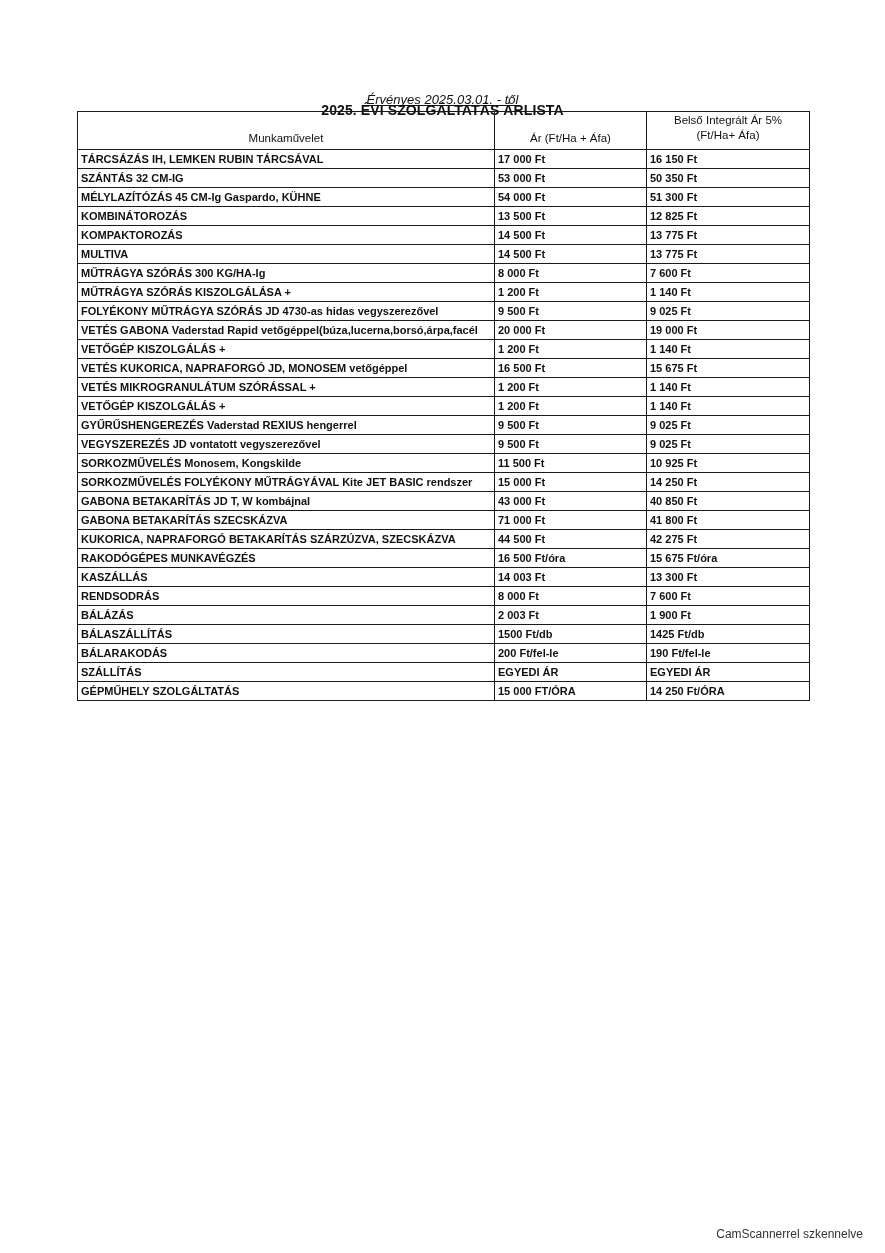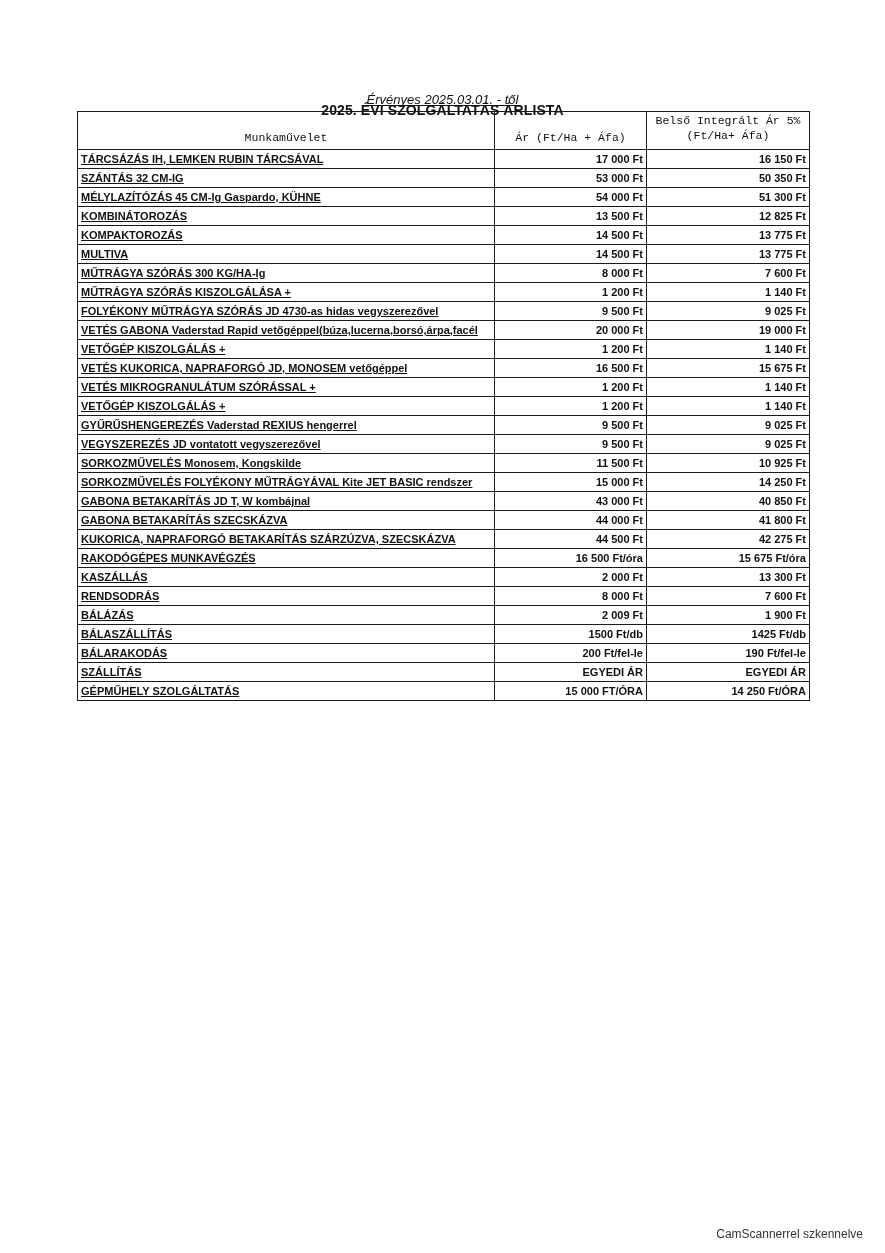--- a/index.html
+++ b/index.html
@@ -57,33 +57,30 @@
       line-height: 18px;
       white-space: nowrap;
       overflow: hidden;
     }
     table.price-table thead th {
       height: 34px;
       font-weight: normal;
       font-size: 11.5px;
       vertical-align: bottom;
       padding-bottom: 2px;
-      font-family: Liberation Mono, monospace;
     }
     table.price-table thead th.h3 {
       vertical-align: top;
       line-height: 15px;
       padding-top: 1px;
     }
     table.price-table td.name {
       text-align: left;
-      text-decoration: underline;
     }
     table.price-table td.price {
-      text-align: right;
     }
     .footer-note {
       position: absolute;
       right: 22px;
       top: 1227px;
       font-size: 12px;
       color: #333333;
       font-family: "Liberation Sans", sans-serif;
     }
   </style>
@@ -200,46 +197,46 @@
         <td class="price">15 000 Ft</td>
         <td class="price">14 250 Ft</td>
       </tr>
       <tr>
         <td class="name">GABONA BETAKARÍTÁS JD T, W kombájnal</td>
         <td class="price">43 000 Ft</td>
         <td class="price">40 850 Ft</td>
       </tr>
       <tr>
         <td class="name">GABONA BETAKARÍTÁS SZECSKÁZVA</td>
-        <td class="price">44 000 Ft</td>
+        <td class="price">71 000 Ft</td>
         <td class="price">41 800 Ft</td>
       </tr>
       <tr>
         <td class="name">KUKORICA, NAPRAFORGÓ BETAKARÍTÁS SZÁRZÚZVA, SZECSKÁZVA</td>
         <td class="price">44 500 Ft</td>
         <td class="price">42 275 Ft</td>
       </tr>
       <tr>
         <td class="name">RAKODÓGÉPES MUNKAVÉGZÉS</td>
         <td class="price">16 500 Ft/óra</td>
         <td class="price">15 675 Ft/óra</td>
       </tr>
       <tr>
         <td class="name">KASZÁLLÁS</td>
-        <td class="price">2 000 Ft</td>
+        <td class="price">14 003 Ft</td>
         <td class="price">13 300 Ft</td>
       </tr>
       <tr>
         <td class="name">RENDSODRÁS</td>
         <td class="price">8 000 Ft</td>
         <td class="price">7 600 Ft</td>
       </tr>
       <tr>
         <td class="name">BÁLÁZÁS</td>
-        <td class="price">2 009 Ft</td>
+        <td class="price">2 003 Ft</td>
         <td class="price">1 900 Ft</td>
       </tr>
       <tr>
         <td class="name">BÁLASZÁLLÍTÁS</td>
         <td class="price">1500 Ft/db</td>
         <td class="price">1425 Ft/db</td>
       </tr>
       <tr>
         <td class="name">BÁLARAKODÁS</td>
         <td class="price">200 Ft/fel-le</td>

